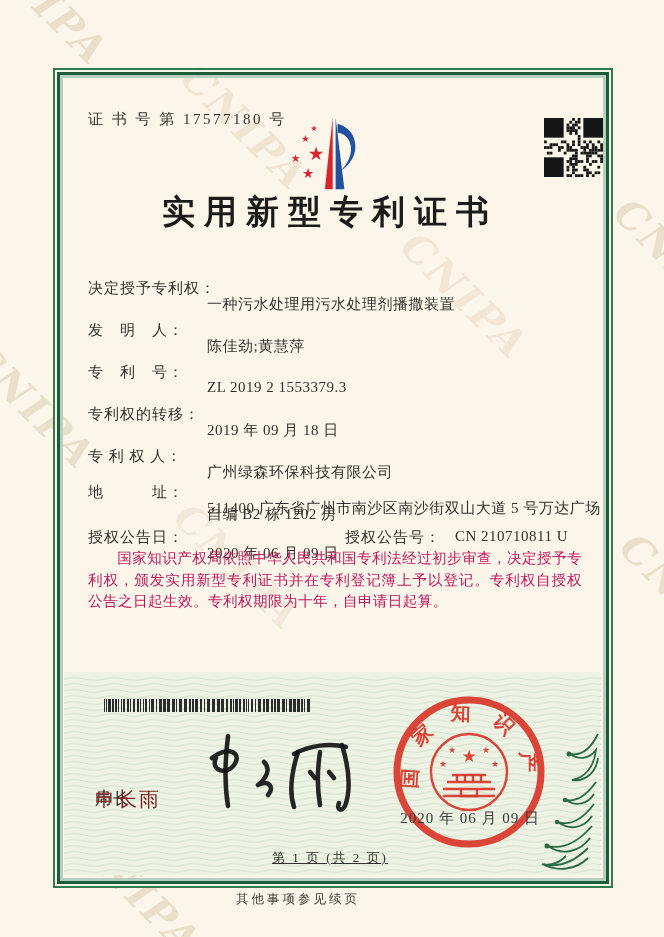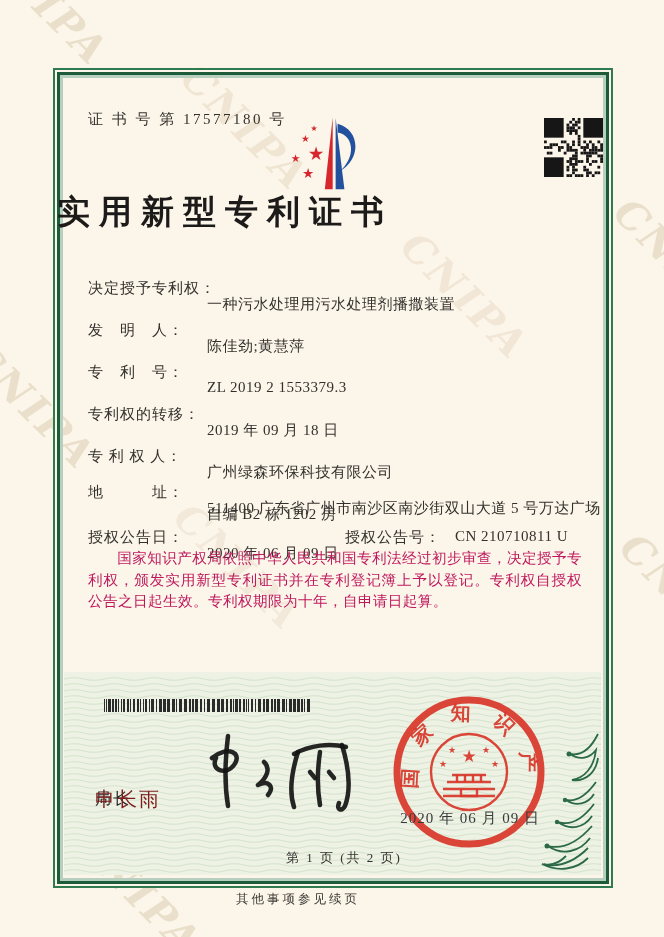--- a/index.html
+++ b/index.html
@@ -25,21 +25,21 @@
   }
   .band{
     position:absolute;z-index:1;left:64px;top:672px;width:537px;height:203px;
     background:#edf2e5;
   }
   .band svg{position:absolute;left:0;top:0;}
   .band path{stroke:#d5e3cc;stroke-width:1.1;fill:none;}
   .abs{position:absolute;z-index:2;}
   .cert-no{left:88px;top:110px;font-size:15px;letter-spacing:2.5px;color:#33312d;}
   .title{
-    left:57px;top:190px;width:546px;
+    left:57px;top:190px;width:546px;text-align:center;
     font-size:33px;font-weight:600;letter-spacing:9px;color:#1c1b19;
   }
   .row{left:0;width:664px;font-size:15px;color:#33312d;}
   .row .lbl{position:absolute;left:88px;top:0;letter-spacing:1px;white-space:pre;}
   .row .val{position:absolute;left:207px;top:16px;letter-spacing:.5px;white-space:pre;}
   .row .lbl2{position:absolute;left:345px;top:0;letter-spacing:1px;white-space:pre;}
   .row .val2{position:absolute;left:455px;top:0;letter-spacing:.5px;white-space:pre;text-align:center;}
   .para{
     left:88px;width:494px;font-size:14.6px;line-height:21.5px;
     text-indent:2em;text-align:justify;color:#be185d;letter-spacing:.4px;
@@ -54,21 +54,21 @@
   .seal .ring{fill:none;stroke:#d8382b;stroke-width:7;opacity:.93;}
   .seal .em{stroke:#d8382b;fill:none;stroke-width:2.4;opacity:.93;}
   .seal text{fill:#d8382b;opacity:.93;}
   .seal .arc-t{font-size:20px;font-weight:bold;letter-spacing:20px;}
   .seal-date{
     left:390px;top:809px;width:160px;text-align:center;z-index:4;
     font-size:15px;letter-spacing:1px;color:#3a3a3a;
   }
   .flourish{left:536px;top:730px;z-index:2;}
   .flourish path{stroke:#2c6a45;stroke-width:1.8;fill:none;}
-  .footer-page{left:71px;top:849px;width:546px;text-align:center;font-size:13px;color:#34322e;letter-spacing:2px;}
+  .footer-page{left:57px;top:849px;width:546px;text-align:center;font-size:13px;color:#34322e;letter-spacing:2px;text-decoration:underline;}
   .note{left:0;top:891px;width:596px;text-align:center;font-size:12.5px;color:#3a3833;letter-spacing:3px;}
   .logo{left:278px;top:110px;}
   .qr{left:544px;top:118px;}
   .qr rect{fill:#161616;}
 </style>
 </head>
 <body>
 
 <div class="page">
 

